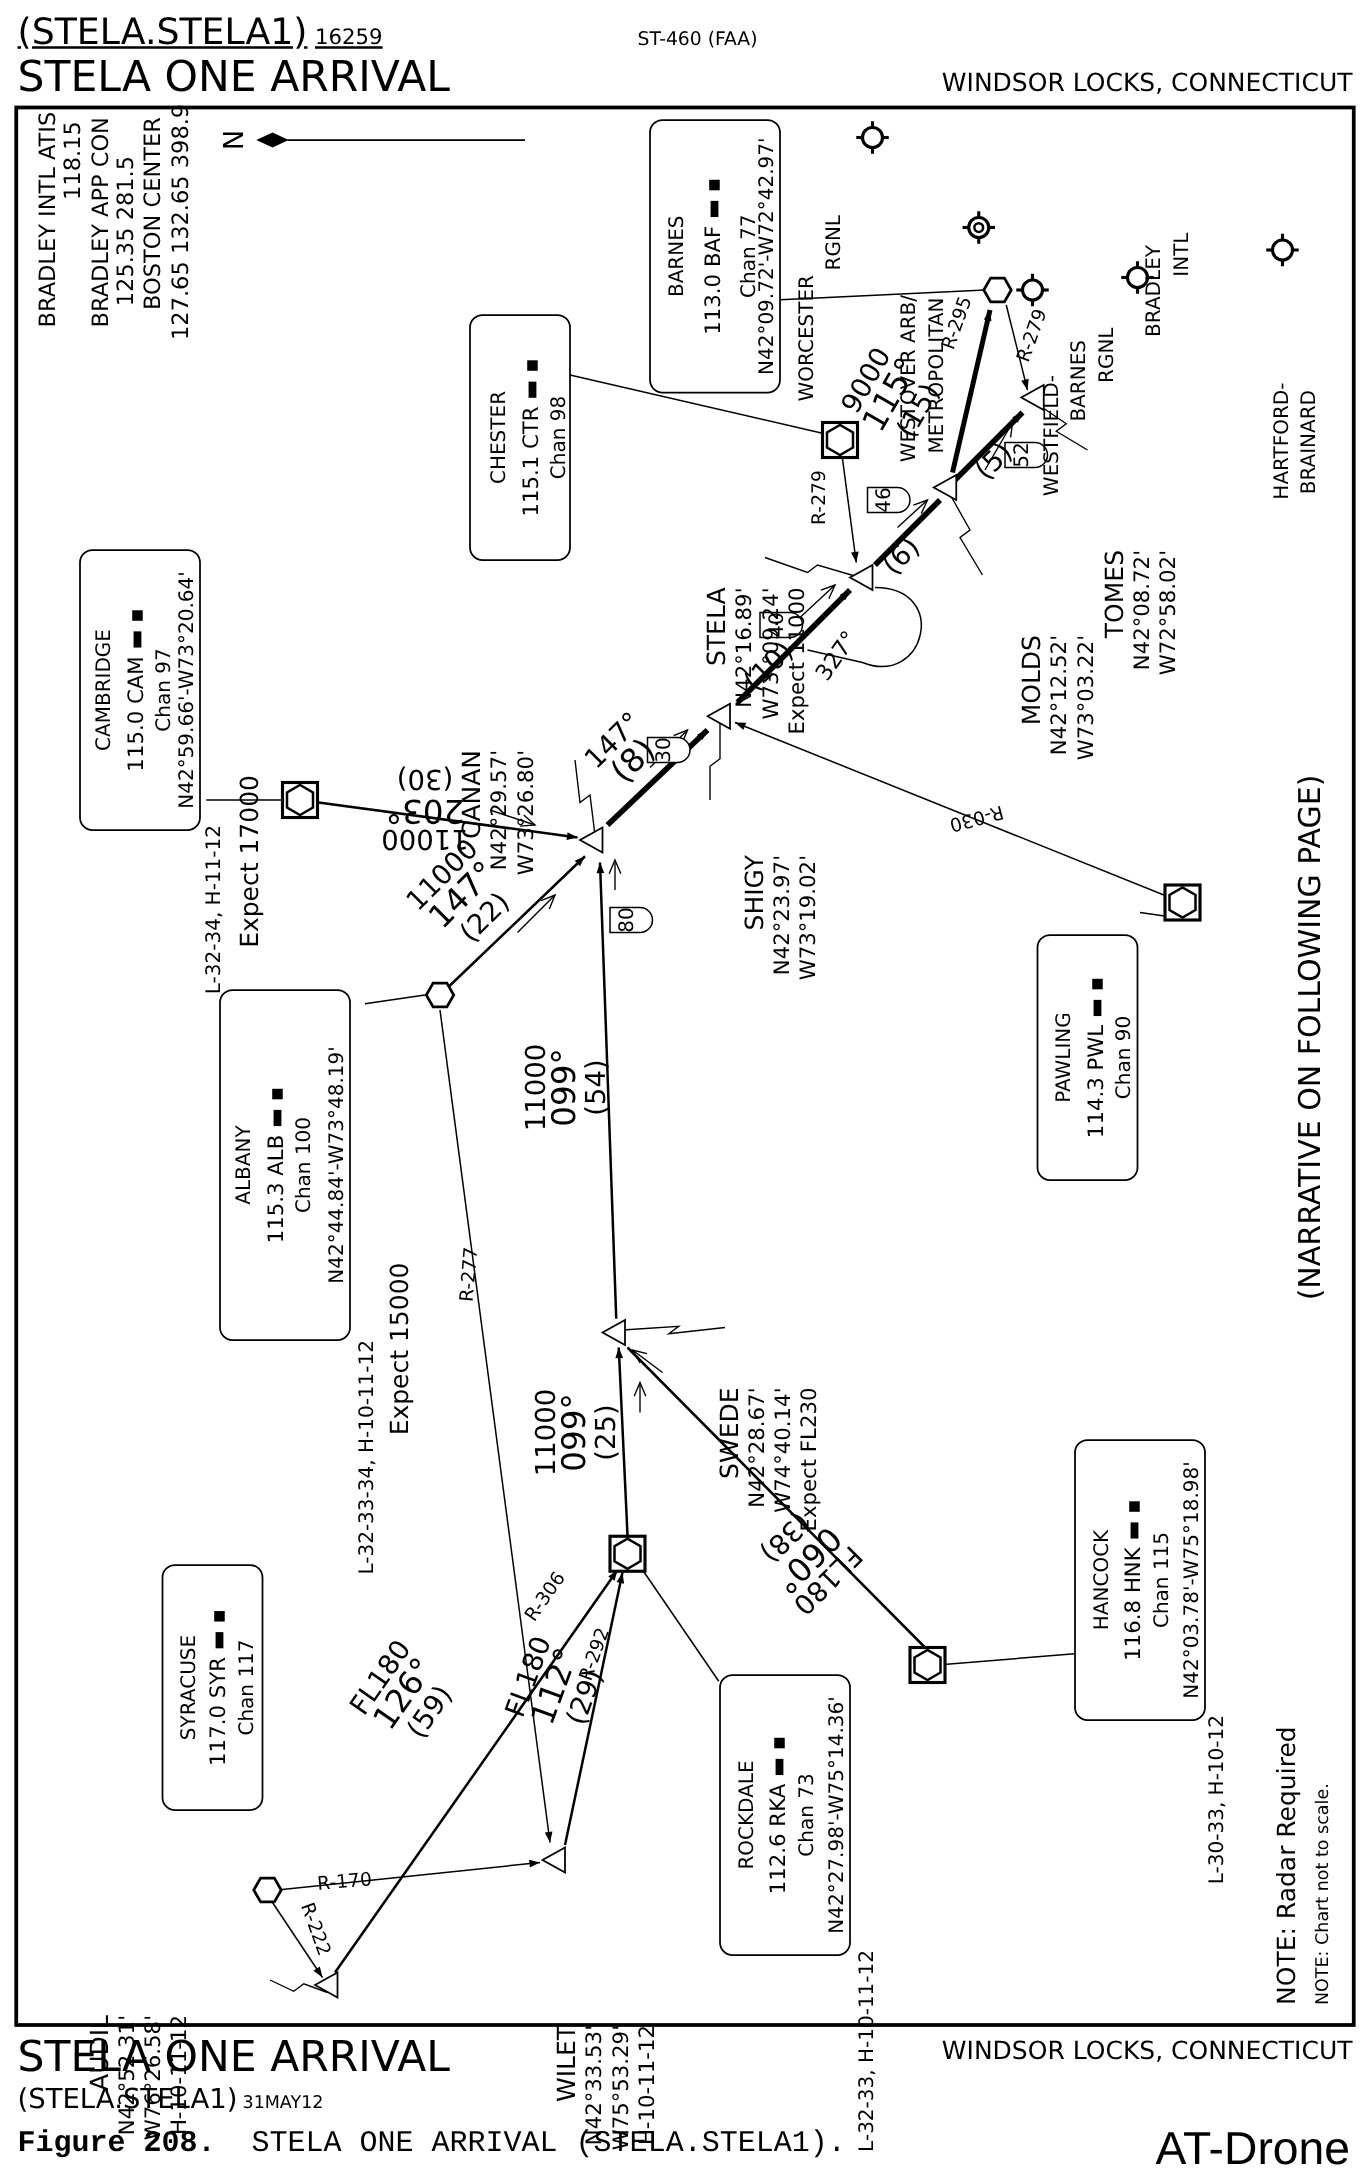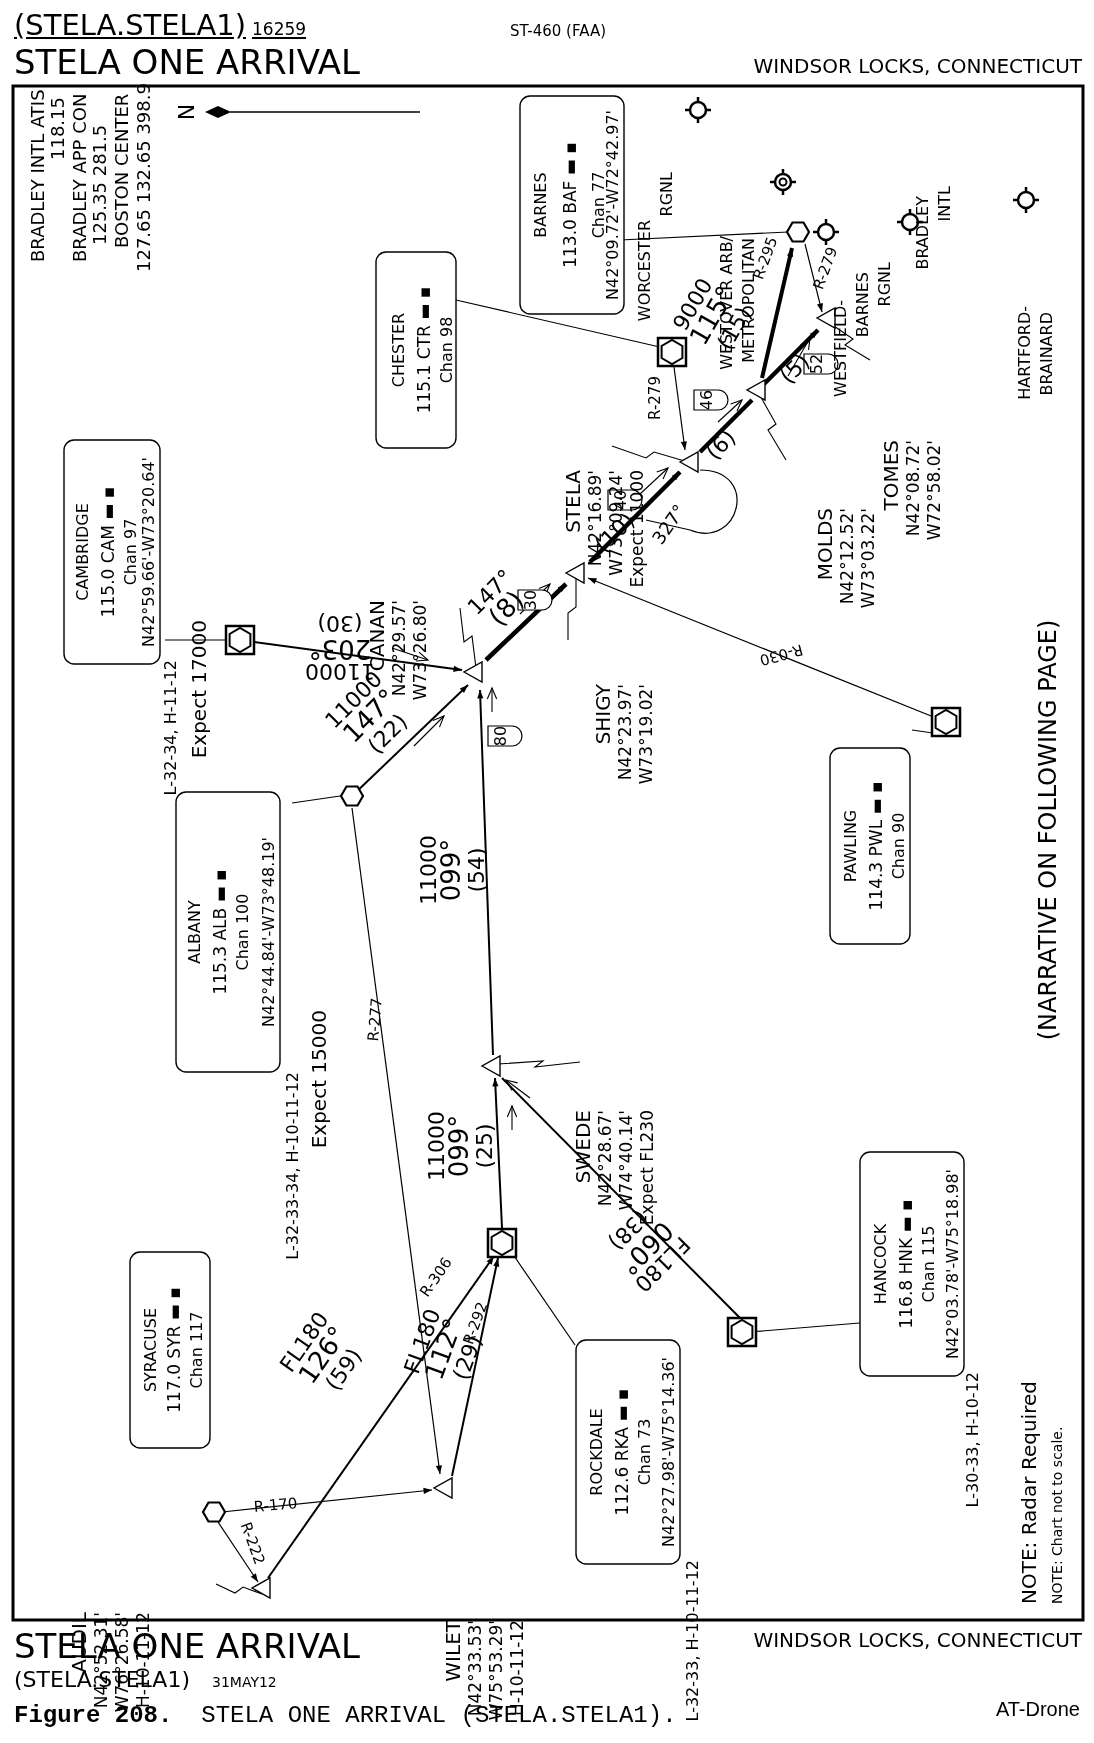--- a/index.html
+++ b/index.html
@@ -6,25 +6,25 @@
   body { width:1094px; height:1743px; position:relative; font-family:"DejaVu Sans", sans-serif; color:#000; overflow:hidden; }
   .hdr { position:absolute; white-space:nowrap; }
   #proc-id { left:14px; top:8px; font-size:29px;text-decoration:underline; }
   #proc-id .num { font-size:17px; margin-left:6px; }
   #chart-title { left:14px; top:42px; font-size:34px; }
   #st-code { left:510px; top:22px; font-size:15px; }
   #location-top { right:12px; top:54px; font-size:20px; }
   #chart-svg { position:absolute; left:0; top:0; }
   #chart-title-bottom { left:14px; top:1626px; font-size:34px; }
   #proc-id-bottom { left:14px; top:1667px; font-size:22px; }
-  #proc-id-bottom .num { font-size:14px; margin-left:22px; }
+  #proc-id-bottom .num { font-size:14px; margin-left:4px; }
   #location-bottom { right:12px; top:1628px; font-size:20px; }
   #figure-caption { left:14px; top:1702px; font-size:24px; font-family:Liberation Mono, monospace; }
   #figure-caption b { font-weight:bold; }
-  #watermark { right:14px; top:1698px; font-size:20px; font-family:"Liberation Sans", sans-serif; }
+  #watermark { right:14px; top:1698px; font-size:37px; font-family:"Liberation Sans", sans-serif; }
   svg text { font-family:"DejaVu Sans", sans-serif; fill:#000; }
 </style>
 </head>
 <body>
 
 <div class="hdr" id="proc-id"><span>(STELA.STELA1)</span><span class="num">16259</span></div>
 <div class="hdr" id="chart-title">STELA ONE ARRIVAL</div>
 <div class="hdr" id="st-code">ST-460 (FAA)</div>
 <div class="hdr" id="location-top">WINDSOR LOCKS, CONNECTICUT</div>
 

